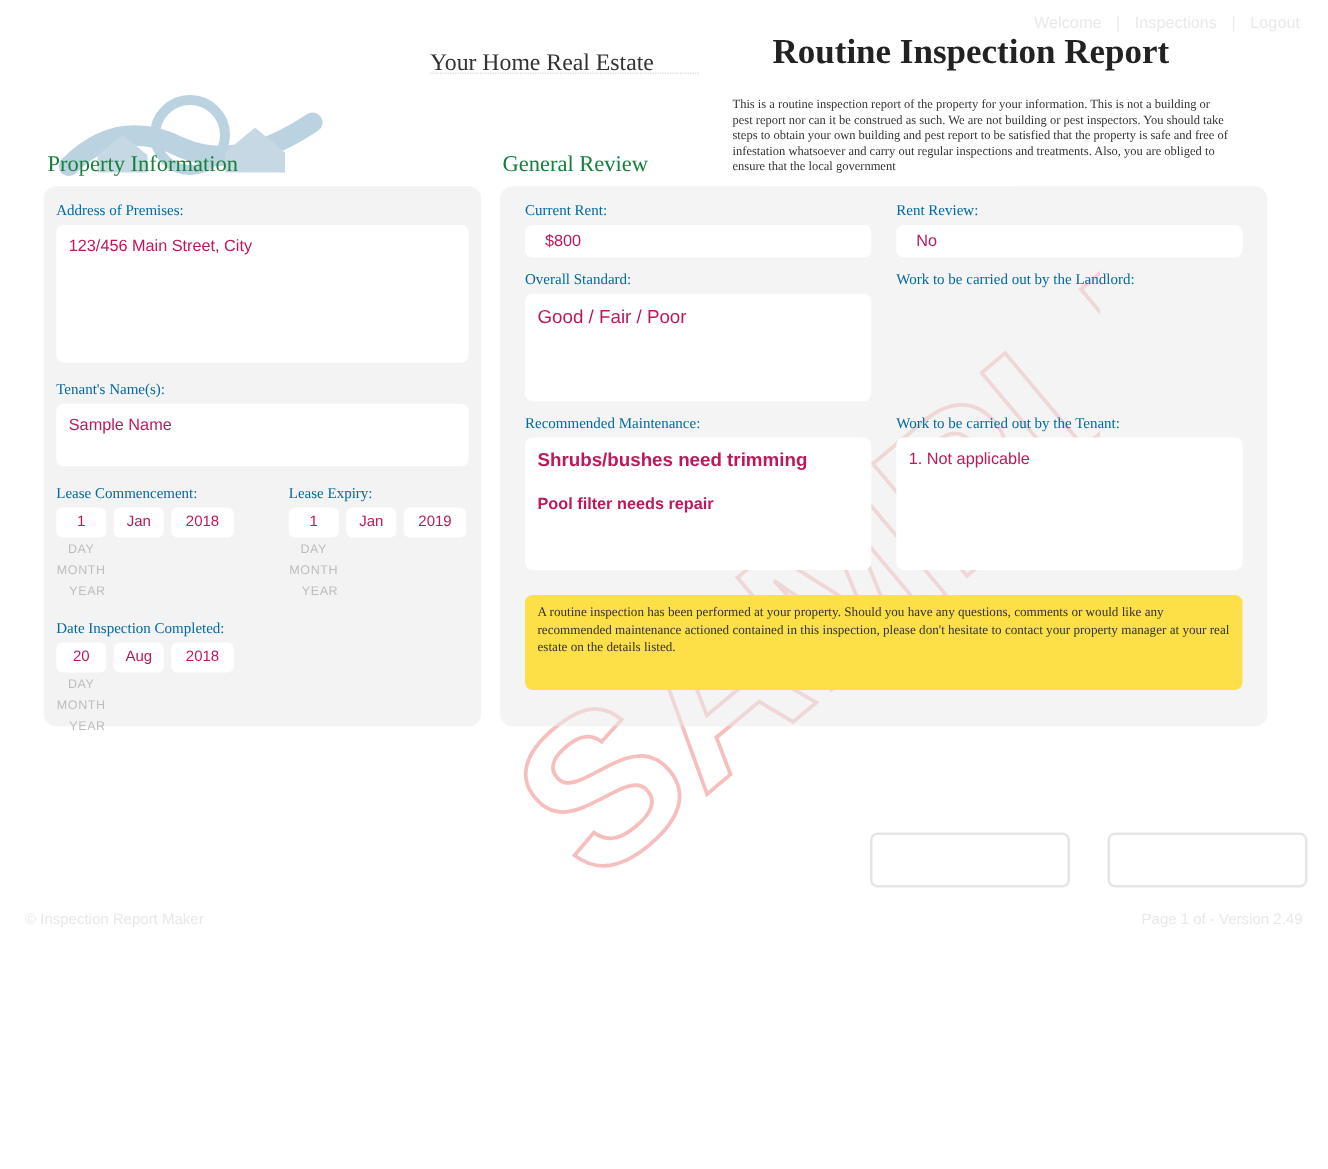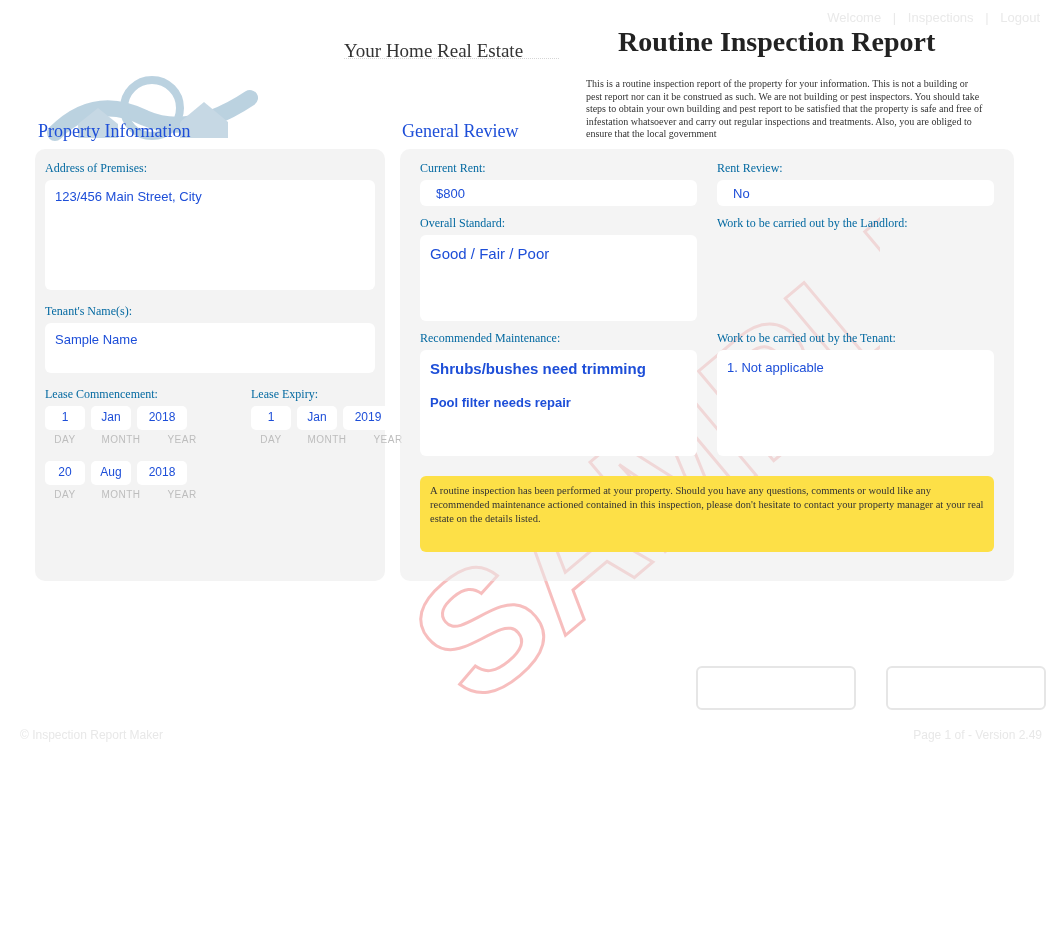--- a/index.html
+++ b/index.html
@@ -67,21 +67,21 @@
     top: 78px; left: 586px;
     width: 400px;
     font-size: 10px;
     line-height: 1.25;
     color: #333;
     font-family: "Times New Roman", serif;
   }
 
   .section-title {
     font-size: 18px;
-    color: #1d4ed8;
+    color: #15803d;
     position: absolute;
     z-index: 2;
   }
   #sec-prop { top: 121px; left: 38px; }
   #sec-gen  { top: 121px; left: 402px; }
 
   .panel-left {
     position: absolute;
     top: 149px; left: 35px;
     width: 350px; height: 432px;
@@ -102,21 +102,21 @@
     font-size: 12px;
     color: #0369a1;
     margin-bottom: 4px;
   }
   .white-box {
     background: #ffffff;
     border-radius: 6px;
     width: 100%;
   }
   .ghost-text {
-    color: #1d4ed8;
+    color: #be185d;
     font-family: Arial, sans-serif;
     font-size: 13px;
     line-height: 1.45;
   }
   .ghost-text.sm { font-size: 12px; }
   .ghost-text.lg { font-size: 15px; }
 
   
   .pl-inner { padding: 12px 10px 10px 10px; }
   .addr-box { height: 110px; padding: 8px 10px; margin-bottom: 14px; }
@@ -124,21 +124,21 @@
 
   .date-row { display: flex; gap: 44px; }
   .date-group {}
   .date-boxes { display: flex; gap: 6px; margin-top: 3px; }
   .date-box {
     background: #fff; border-radius: 5px;
     width: 40px; height: 24px;
     display:flex; align-items:center; justify-content:center;
   }
   .date-box.wide { width: 50px; }
-  .date-labels { display:flex; gap: 16px; margin-top: 4px; }
+  .date-labels { display:flex; gap: 6px; margin-top: 4px; flex-direction: column; }
   .date-lbl { font-size: 10px; color: #bdbdbd; width: 40px; text-align:center; font-family: Arial, sans-serif; letter-spacing: 0.5px; }
   .date-lbl.wide { width: 50px; }
 
   .insp-group { margin-top: 16px; }
 
   
   .pr-grid {
     display: grid;
     grid-template-columns: 1fr 1fr;
     column-gap: 20px;
@@ -275,20 +275,21 @@
         </div>
         <div class="date-labels">
           <div class="date-lbl">DAY</div>
           <div class="date-lbl">MONTH</div>
           <div class="date-lbl wide">YEAR</div>
         </div>
       </div>
     </div>
 
     <div class="insp-group">
+      <div class="label">Date Inspection Completed:</div>
       <div class="date-boxes">
         <div class="date-box">
             <span class="ghost-text sm">20</span>
           </div>
         <div class="date-box">
             <span class="ghost-text sm">Aug</span>
           </div>
         <div class="date-box wide">
             <span class="ghost-text sm">2018</span>
           </div>

